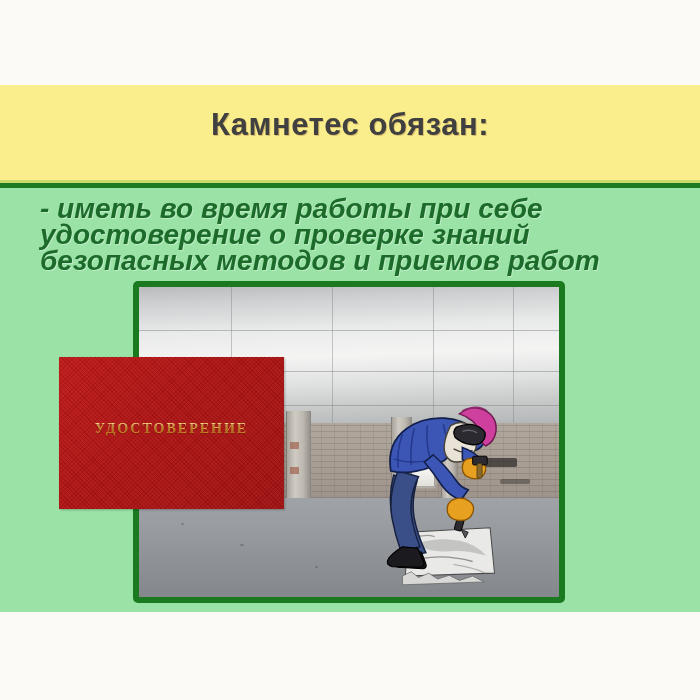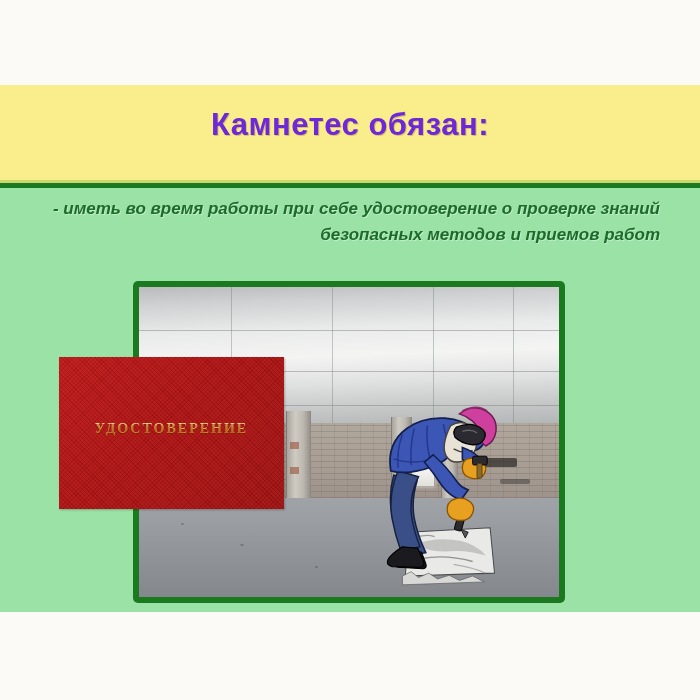--- a/index.html
+++ b/index.html
@@ -28,21 +28,21 @@
   #title-text {
     position: absolute;
     left: 0;
     top: 22px;
     width: 700px;
     text-align: center;
     font-family: "Liberation Sans", sans-serif;
     font-size: 31px;
     font-weight: bold;
     letter-spacing: 0.5px;
-    color: #6d28d9;
+    color: #404040;
     text-shadow: 1px 1px 0 rgba(120,50,20,0.25);
   }
 
   
   #divider-light {
     position: absolute;
     left: 0;
     top: 180px;
     width: 700px;
     height: 3px;
@@ -64,23 +64,23 @@
     top: 188px;
     width: 700px;
     height: 424px;
     background: #9ae2a6;
   }
   #body-text {
     position: absolute;
     left: 40px;
     top: 8px;
     width: 620px;
-    text-align: right;
+    text-align: left;
     font-family: "Liberation Sans", sans-serif;
-    font-size: 17px;
+    font-size: 28px;
     line-height: 26px;
     font-weight: bold;
     font-style: italic;
     color: #1d6b2a;
     text-shadow: 1px 1px 0 rgba(255,255,255,0.35);
   }
 
   
   #photo-frame {
     position: absolute;

